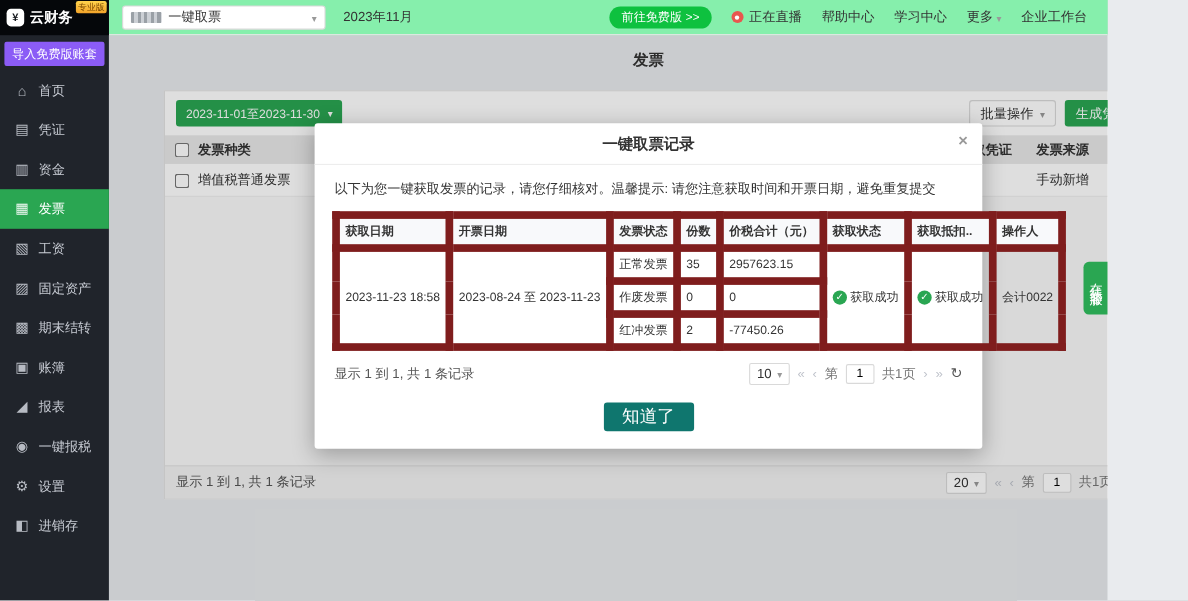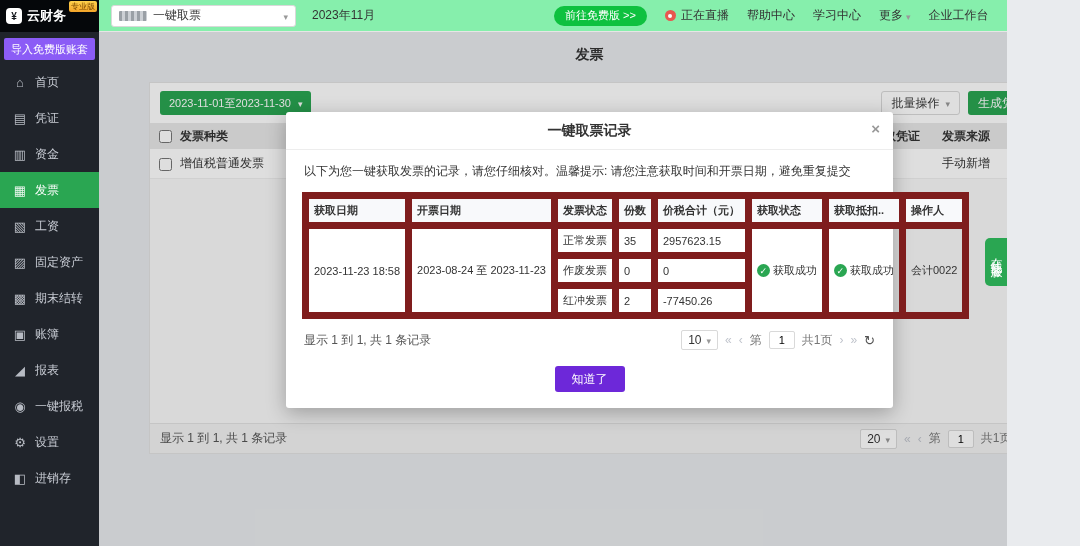--- a/index.html
+++ b/index.html
@@ -87,21 +87,21 @@
 .m-desc{padding:13px 18px 6px;color:#333}
 .m-table{margin:6px 16px 0;border-collapse:collapse;width:calc(100% - 32px);color:#333;font-size:11px}
 .m-table th,.m-table td{border:7px solid #7f1d1d;padding:4px 5px;text-align:left;font-weight:normal;white-space:nowrap}
 .m-table th{background:#f8f9fb;font-weight:bold;height:24px}
 .m-table td{height:26px}
 .ok{display:inline-flex;align-items:center;gap:3px}
 .ok-dot{width:13px;height:13px;border-radius:50%;background:#2aa652;color:#fff;font-size:9px;display:inline-flex;align-items:center;justify-content:center;flex:none}
 .ok-dot::before{content:"✓"}
 .m-foot{display:flex;align-items:center;padding:11px 18px 4px;color:#555}
 .m-btnrow{display:flex;justify-content:center;padding:12px 0 16px}
-.confirm-btn{background:#6d28d9;color:#fff;border:none;border-radius:3px;height:26px;padding:0 17px;cursor:pointer;font-size:12px}
+.confirm-btn{background:#0f766e;color:#fff;border:none;border-radius:3px;height:26px;padding:0 17px;cursor:pointer;font-size:16px}
 
 
 .service-tab{position:absolute;right:0;top:238px;width:22px;background:#2aa652;color:#fff;z-index:25;border-radius:5px 0 0 5px;padding:10px 0 7px;display:flex;flex-direction:column;align-items:center;gap:7px;cursor:pointer}
 .service-text{writing-mode:vertical-rl;letter-spacing:3px;font-size:12px}
 .service-collapse{font-size:11px}
 </style>
 </head>
 <body>
 
 <div class="app">

